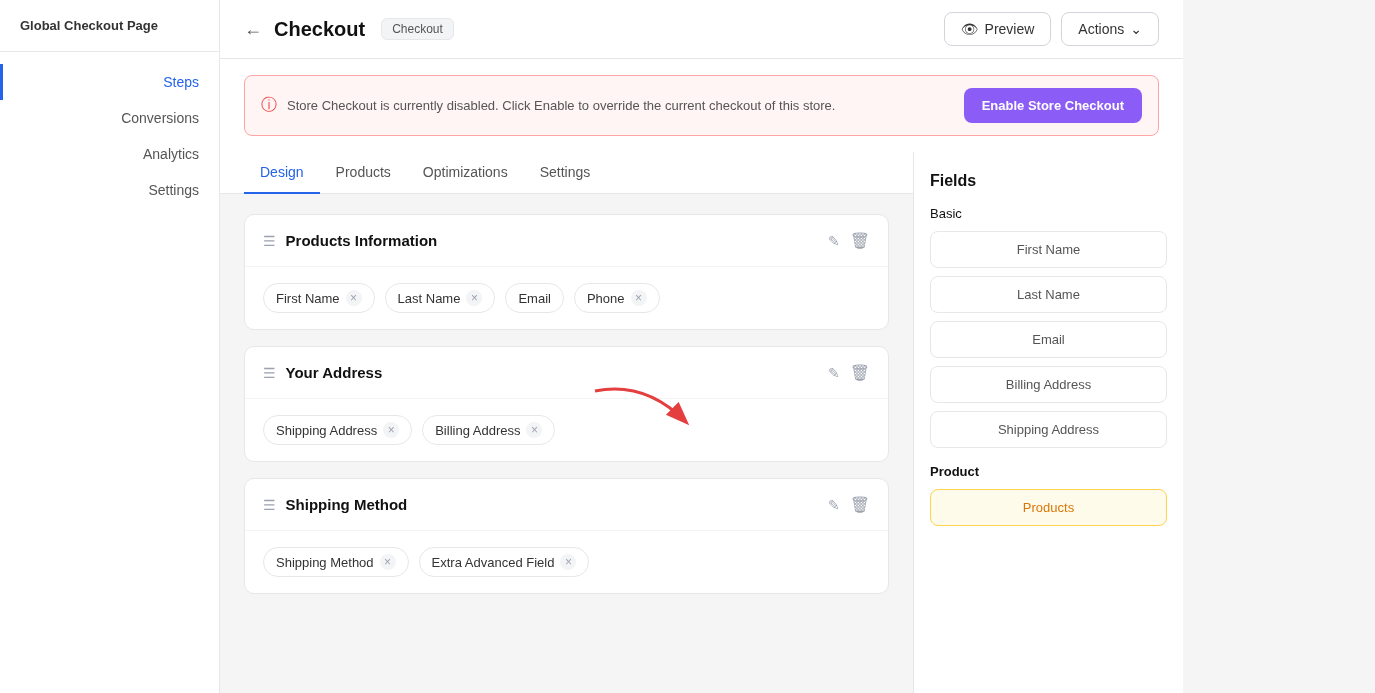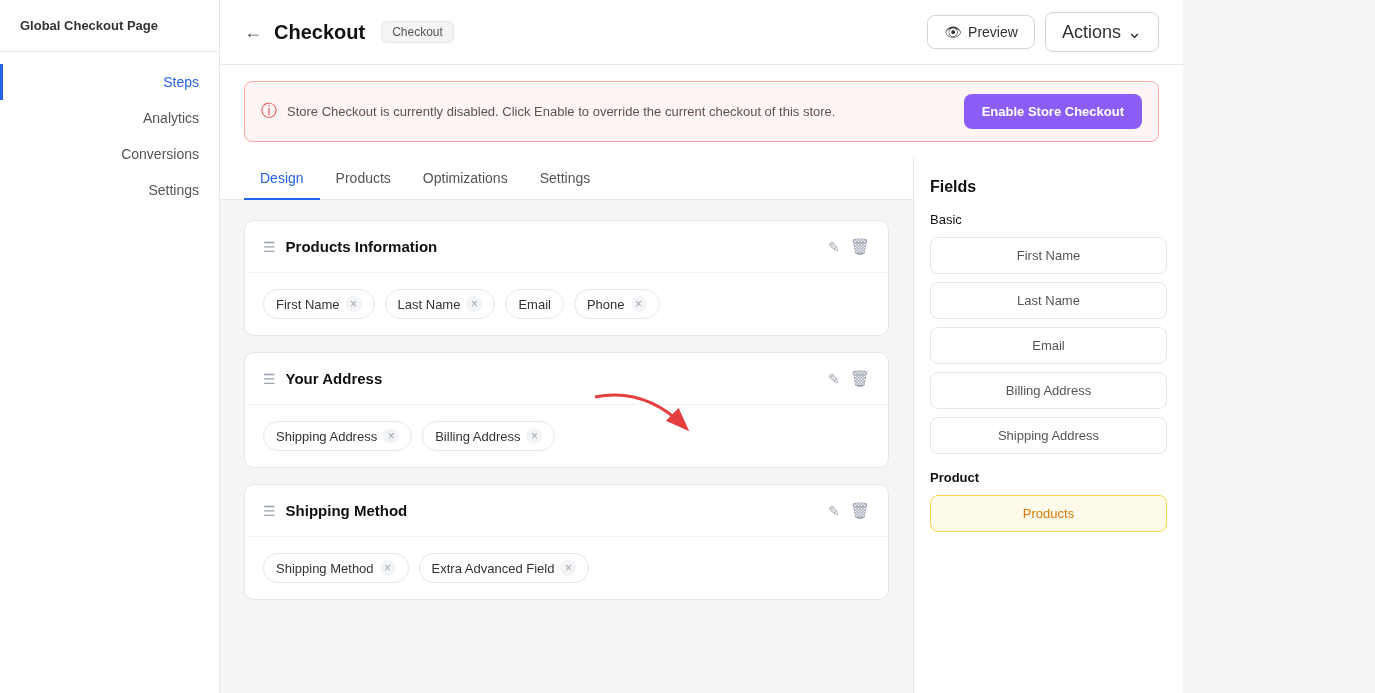--- a/index.html
+++ b/index.html
@@ -17,21 +17,21 @@
     
     .main-content { flex: 1; display: flex; flex-direction: column; overflow: hidden; background: #fff; }
 
     
     .header { display: flex; align-items: center; padding: 12px 24px; border-bottom: 1px solid #e5e7eb; background: #fff; gap: 12px; }
     .back-btn { background: none; border: none; cursor: pointer; color: #555; font-size: 18px; display: flex; align-items: center; }
     .page-title { font-size: 20px; font-weight: 600; color: #111; }
     .checkout-badge { background: #f3f4f6; border: 1px solid #e5e7eb; border-radius: 6px; padding: 3px 10px; font-size: 12px; color: #555; margin-left: 4px; }
     .header-actions { margin-left: auto; display: flex; gap: 10px; align-items: center; }
     .preview-btn { display: flex; align-items: center; gap: 6px; border: 1px solid #d1d5db; background: #fff; border-radius: 8px; padding: 8px 16px; font-size: 14px; cursor: pointer; color: #333; }
-    .actions-btn { display: flex; align-items: center; gap: 6px; border: 1px solid #d1d5db; background: #fff; border-radius: 8px; padding: 8px 16px; font-size: 18px; cursor: pointer; color: #333; font-weight: 500; }
+    .actions-btn { display: flex; align-items: center; gap: 6px; border: 1px solid #d1d5db; background: #fff; border-radius: 8px; padding: 8px 16px; font-size: 14px; cursor: pointer; color: #333; font-weight: 500; }
 
     
     .alert-banner { display: flex; align-items: center; background: #fff5f5; border: 1px solid #fca5a5; border-radius: 8px; margin: 16px 24px; padding: 12px 16px; gap: 10px; }
     .alert-icon { color: #ef4444; font-size: 16px; flex-shrink: 0; }
     .alert-text { flex: 1; color: #555; font-size: 13px; }
     .enable-btn { background: #8b5cf6; color: #fff; border: none; border-radius: 8px; padding: 10px 18px; font-size: 13px; font-weight: 600; cursor: pointer; white-space: nowrap; flex-shrink: 0; margin-left: 8px; }
 
     
     .content-area { flex: 1; display: flex; overflow: hidden; }
 
@@ -72,22 +72,22 @@
   </style>
 </head>
 <body>
 
 <div class="app-layout">
 
   <div class="sidebar">
     <div class="sidebar-logo">Global Checkout Page</div>
     <nav class="sidebar-nav">
       <div class="sidebar-item active">Steps</div>
+      <div class="sidebar-item">Conversions</div>
       <div class="sidebar-item">Analytics</div>
-      <div class="sidebar-item">Conversions</div>
       <div class="sidebar-item">Settings</div>
     </nav>
   </div>
 
   <div class="main-content">
 
     <div class="header">
       <button class="back-btn">←</button>
       <span class="page-title">Checkout</span>
       <span class="checkout-badge">Checkout</span>

